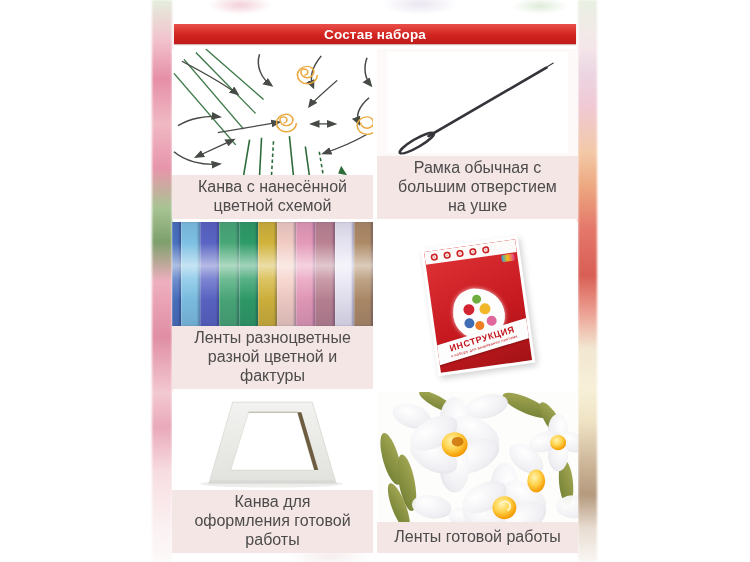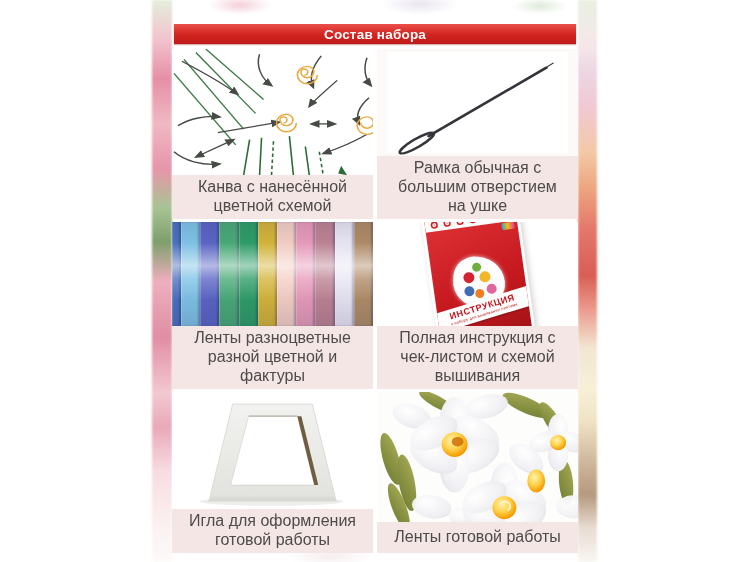--- a/index.html
+++ b/index.html
@@ -194,42 +194,41 @@
                 <span class="fdot" style="left:12px; top:30px; width:10px;height:10px;background:#3f6cb3;"></span>
                 <span class="fdot" style="left:23px; top:32px; width:9px; height:9px; background:#ef7d22;"></span>
               </div>
               <div class="instr-banner">
                 <div class="instr-title">ИНСТРУКЦИЯ</div>
                 <div class="instr-sub">к набору для вышивания лентами</div>
               </div>
             </div>
           </div>
         </div>
-        <div class="caption">Полная инструкция с чек-листом и схемой вышивания</div>
       </div>
 
       <div class="cell r3">
         <div class="cell-img">
           <svg width="100%" height="100%" viewBox="0 0 202 136" preserveAspectRatio="none">
             <defs>
               <linearGradient id="frg" x1="0" y1="0" x2="0" y2="1">
                 <stop offset="0" stop-color="#f2f2f0"></stop>
                   <stop offset="1" stop-color="#e2e2de"></stop>
               </linearGradient>
             </defs>
             <rect width="202" height="136" fill="#ffffff"></rect>
             <ellipse cx="100" cy="127" rx="72" ry="5" fill="#ededeb"></ellipse>
             <polygon points="61,14 141,14 164,122 38,122" fill="url(#frg)" stroke="#d9d9d5" stroke-width="1"></polygon>
             <polygon points="38,122 164,122 166,127 36,127" fill="#d8d8d4"></polygon>
             <polygon points="77,28 126,28 143,108 59,108" fill="#ffffff" stroke="#cfcfc9" stroke-width="0.6"></polygon>
             <polygon points="126,28 130,28 147,108 143,108" fill="#6e5d41"></polygon>
             <line x1="77" y1="28" x2="126" y2="28" stroke="#b7b1a3" stroke-width="1.5"></line>
           </svg>
         </div>
-        <div class="caption">Игла для оформления готовой работы</div>
+        <div class="caption">Канва для оформления готовой работы</div>
       </div>
 
       <div class="cell r3">
         <div class="cell-img">
           <svg width="100%" height="100%" viewBox="0 0 202 136" preserveAspectRatio="none">
             <defs>
               <radialGradient id="wp" cx="35%" cy="35%" r="80%">
                 <stop offset="0" stop-color="#ffffff"></stop>
                   <stop offset="0.75" stop-color="#efeff3"></stop>
                   <stop offset="1" stop-color="#dcdce4"></stop>

